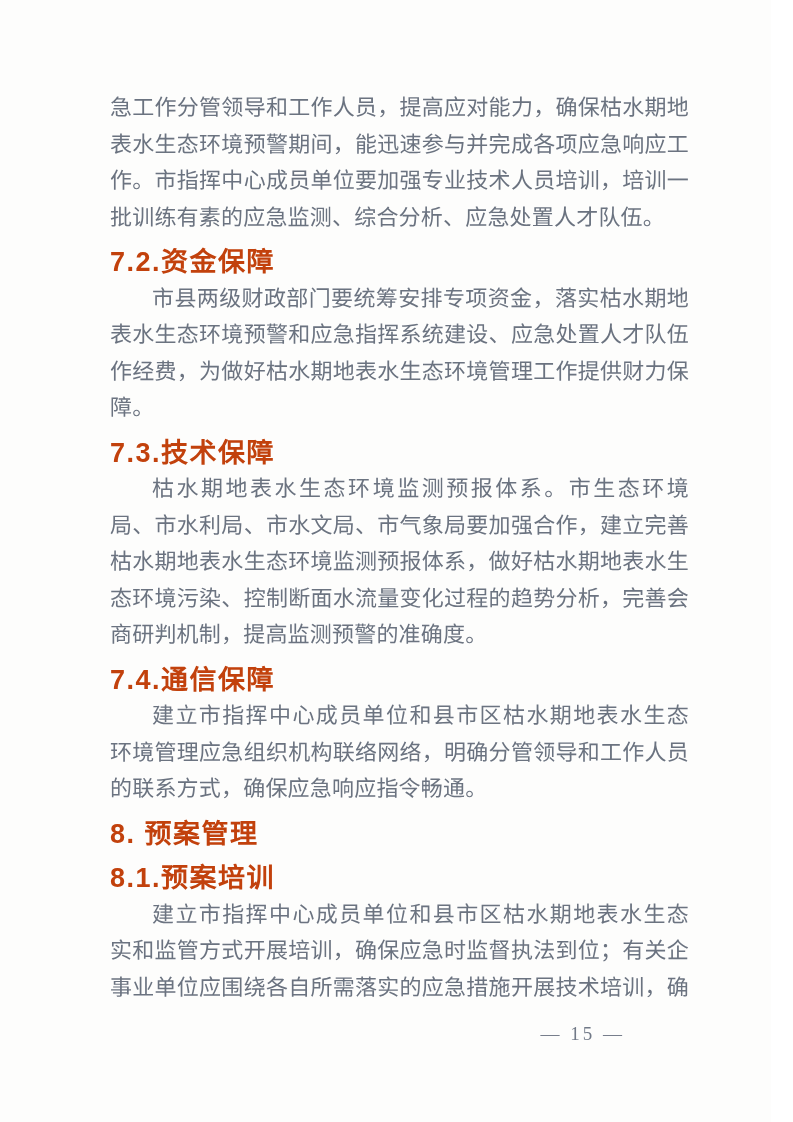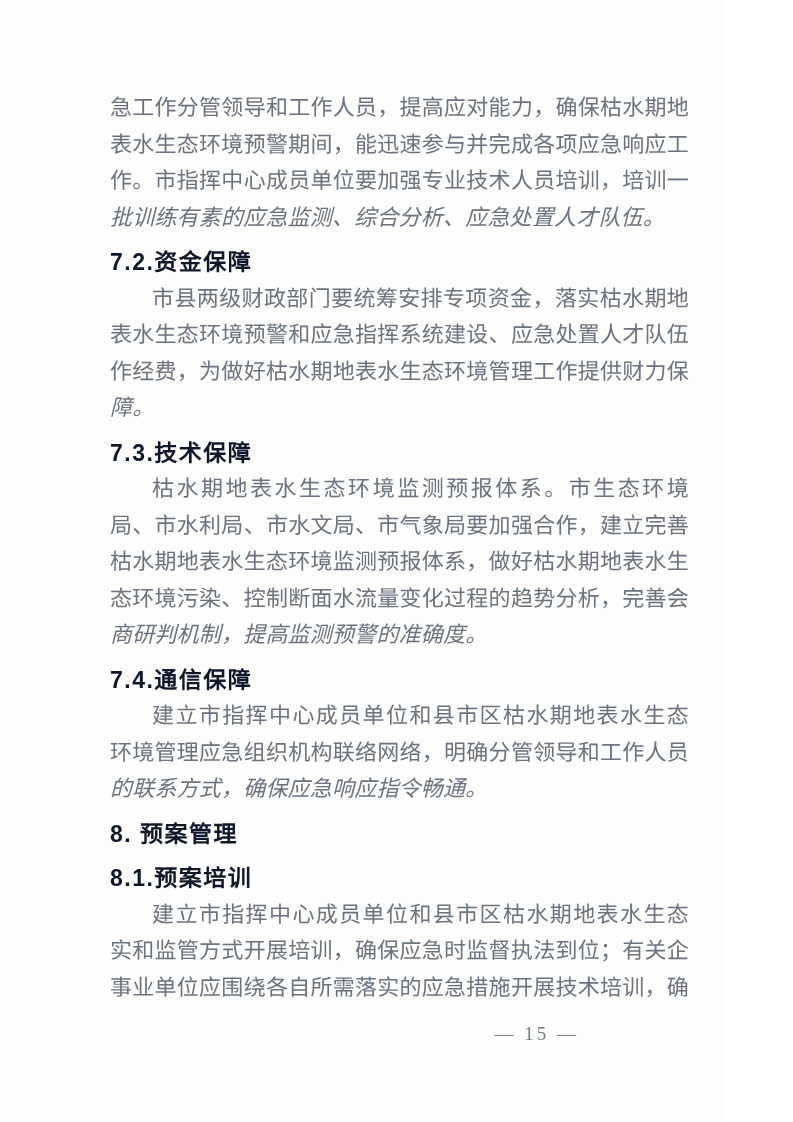--- a/index.html
+++ b/index.html
@@ -7,20 +7,21 @@
     padding: 0;
     background: #ffffff;
   }
   .page {
     position: relative;
     width: 725px;
     height: 1122px;
     background: #fdfdfc;
     overflow: hidden;
     font-family: "Liberation Serif", "DejaVu Serif", serif;
+    padding-left: 46px;
   }
   
   .scan-edge-line {
     position: absolute;
     top: 0;
     bottom: 0;
     left: 783px;
     width: 2px;
     background: rgba(170, 163, 150, 0.22);
   }
@@ -36,33 +37,32 @@
   .line {
     font-size: 22px;
     line-height: 36.5px;
     color: #6b7380;
     text-align: justify;
     text-align-last: justify;
     letter-spacing: 0.2px;
   }
   .line--last {
     text-align-last: left;
-    font-style: italic;
   }
   .line--indent {
     text-indent: 42px;
     font-family: Liberation Serif, serif;
   }
   .heading {
     margin: 8px 0 0 0;
     font-family: "Liberation Sans", "DejaVu Sans", sans-serif;
     font-weight: 600;
-    font-size: 23px;
+    font-size: 27px;
     line-height: 36.5px;
-    color: #0f172a;
+    color: #c2410c;
     letter-spacing: 1.5px;
   }
   .footer {
     position: absolute;
     top: 1022px;
     right: 146px;
     font-size: 19px;
     line-height: 24px;
     color: #717987;
     letter-spacing: 3px;

